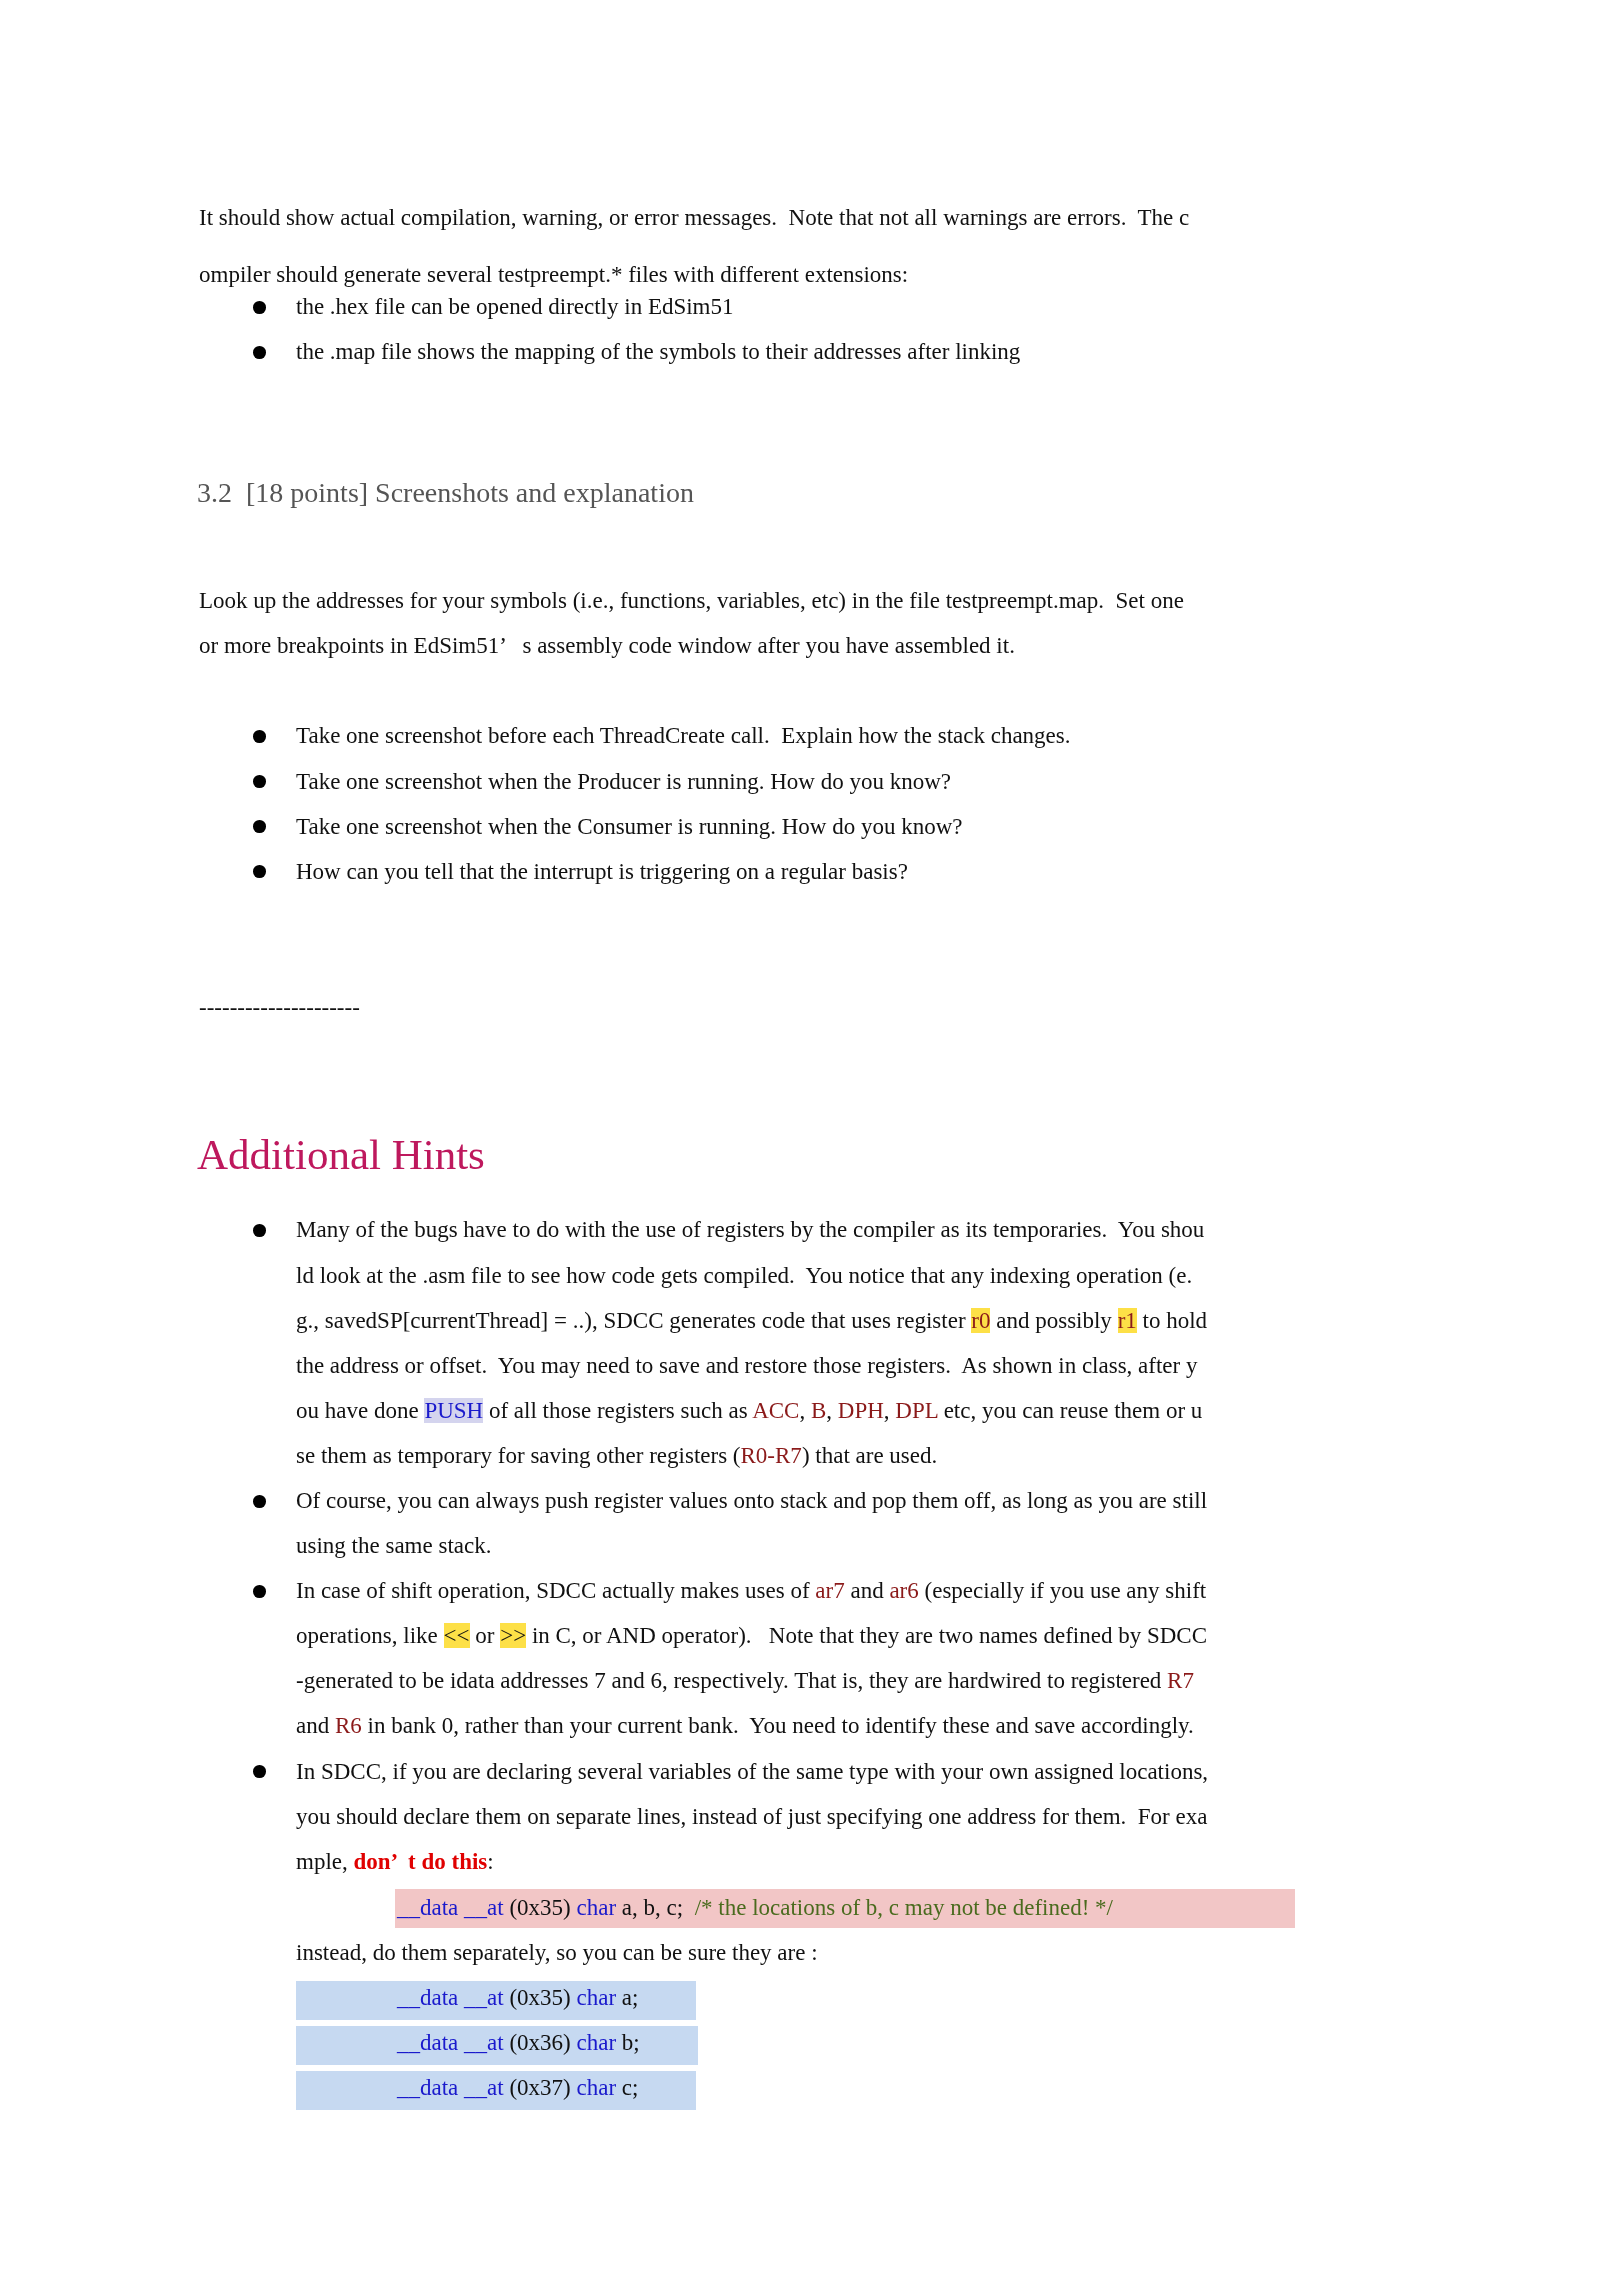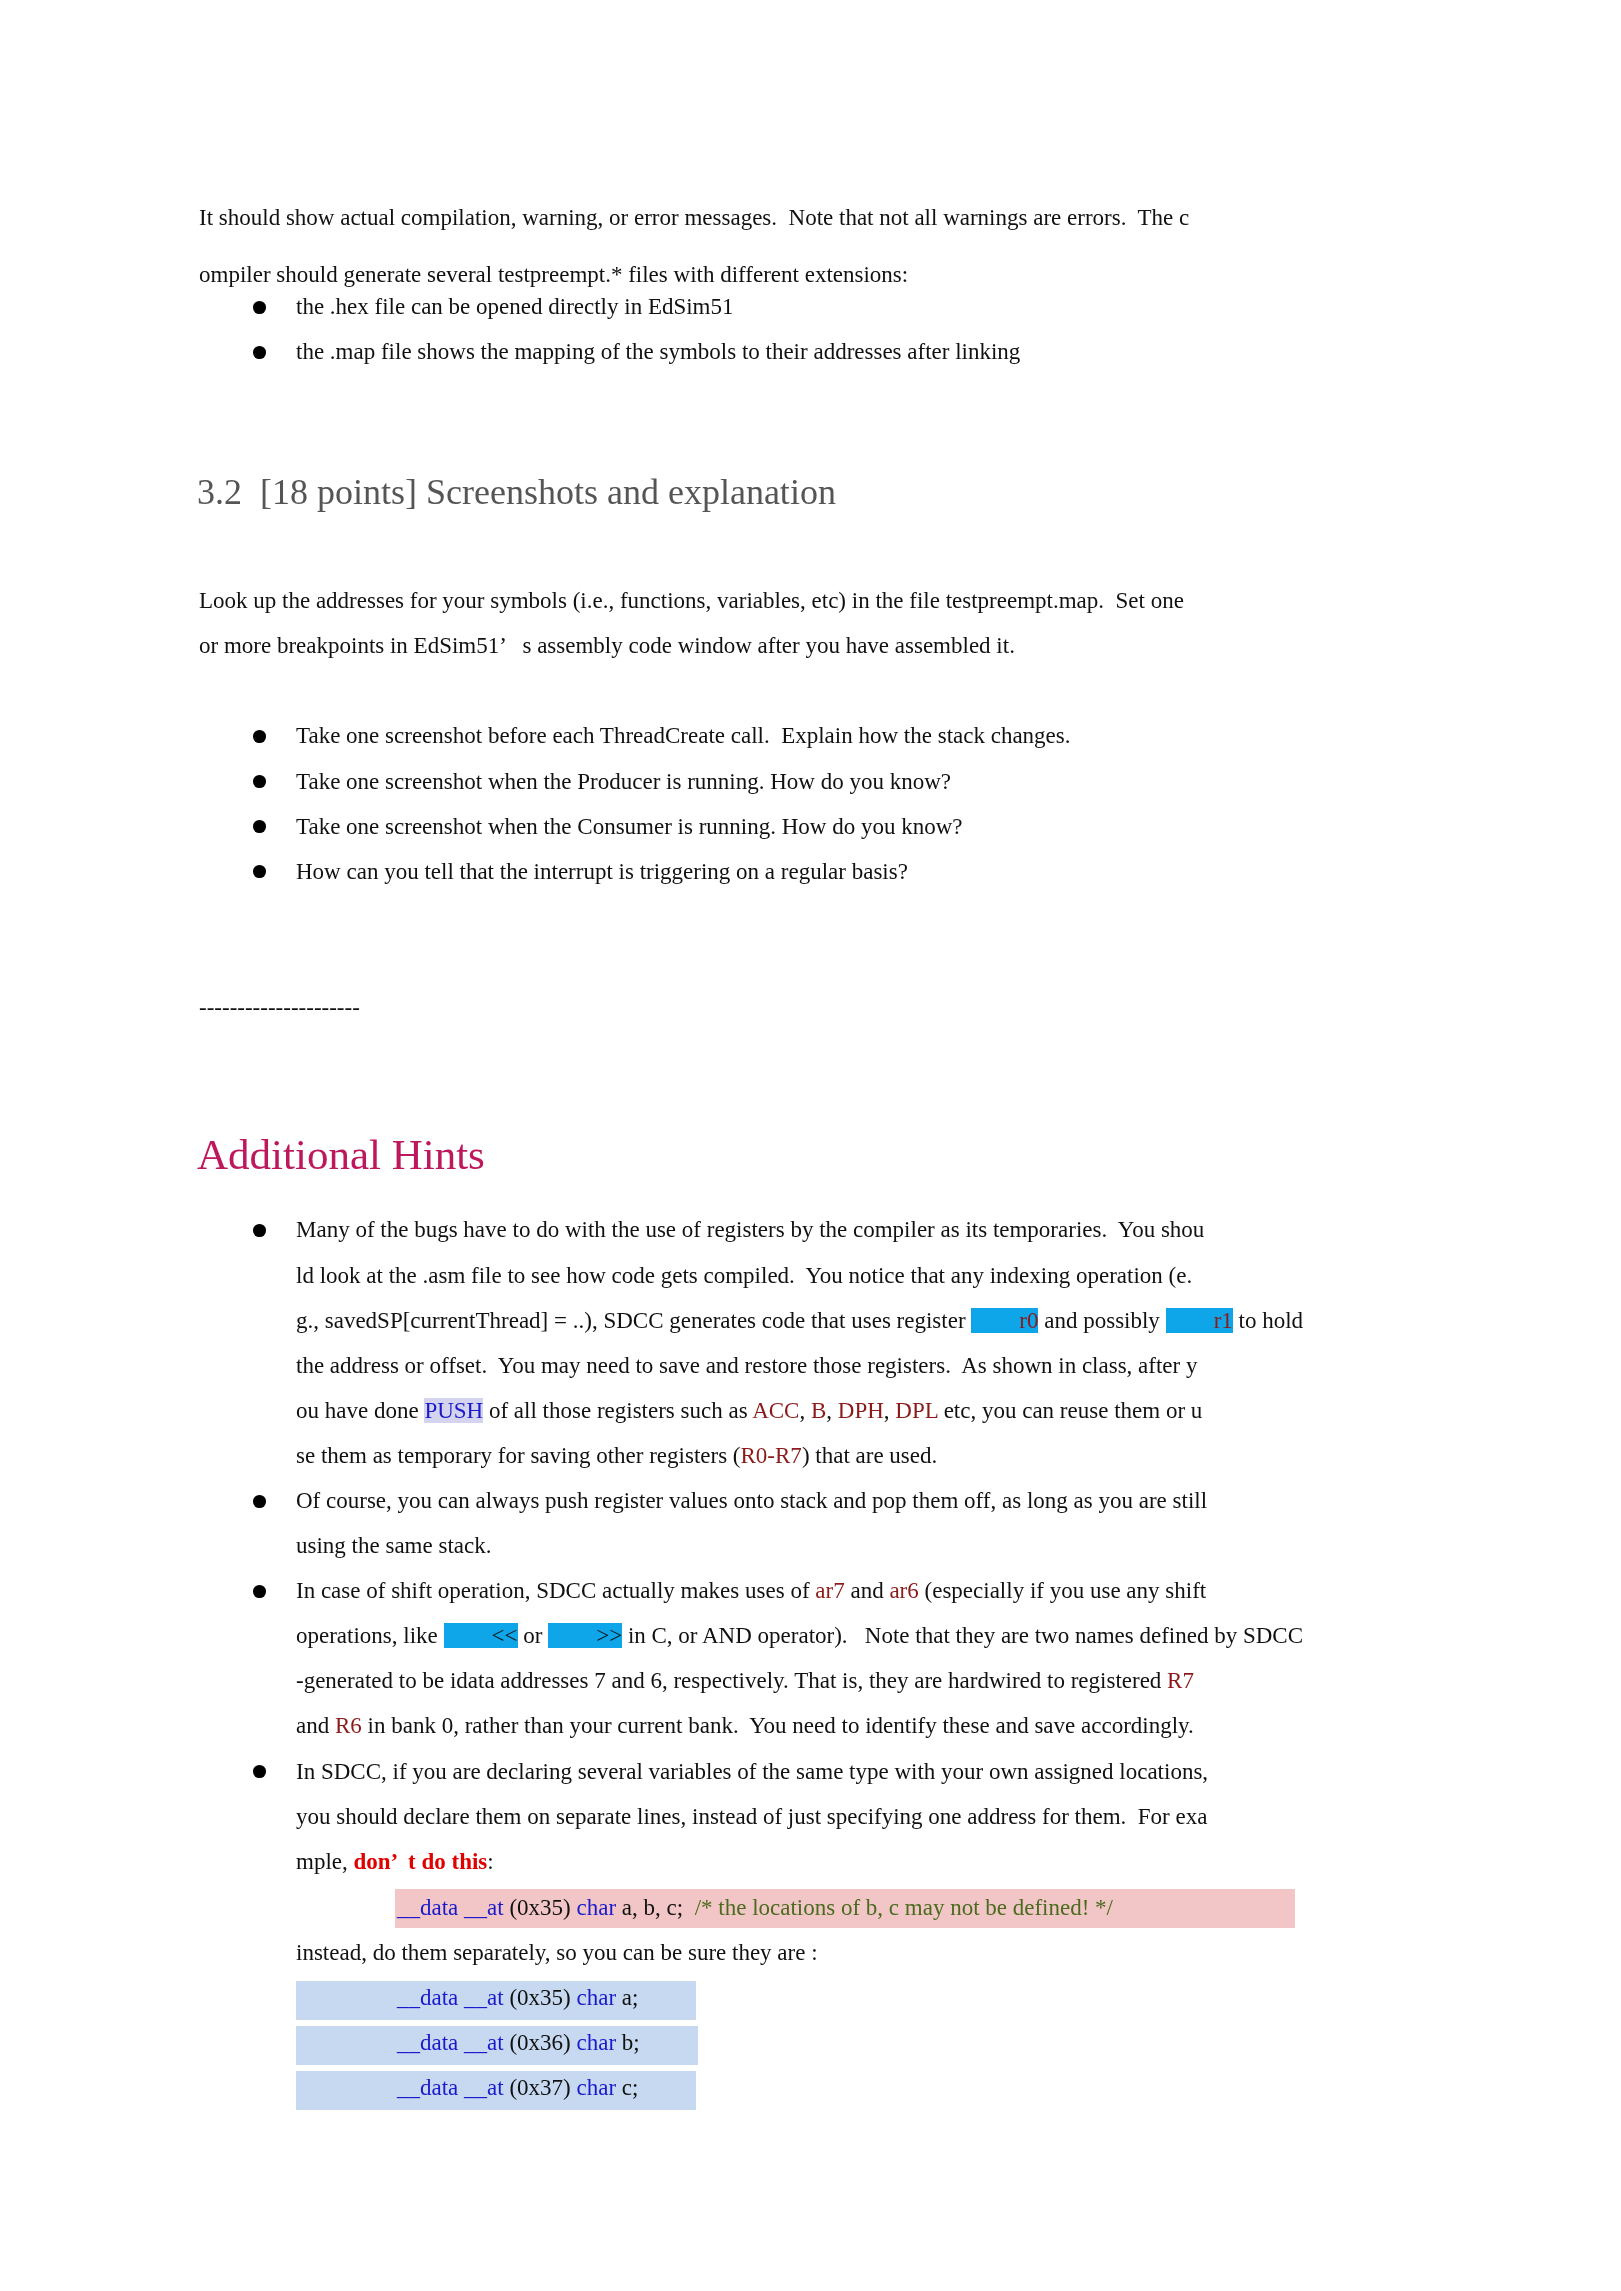--- a/index.html
+++ b/index.html
@@ -6,34 +6,34 @@
     body {
       width: 1621px; height: 2292px; position: relative; overflow: hidden;
       font-family: "Liberation Serif", "DejaVu Serif", serif;
       color: #111111;
     }
     .line {
       position: absolute; white-space: pre; font-size: 23px; line-height: 39px;
       height: 39px;
     }
     .heading2 {
-      position: absolute; white-space: pre; font-size: 36px; line-height: 47px;
+      position: absolute; white-space: pre; font-size: 28px; line-height: 47px;
       color: #555555;
     }
     .heading1 {
       position: absolute; white-space: pre; font-size: 43px; line-height: 55px;
       color: #be185d;
     }
     .bullet {
       position: absolute; width: 12.7px; height: 12.7px; border-radius: 50%;
       background: #000;
     }
     .reg { color: #8b1a1a; }
     .blue { color: #1a1acc; }
-    .hl { background: #0ea5e9; padding-left: 48px; }
+    .hl { background: #fde047; }
     .hl2 { background: #d4d4ee; }
     .green { color: #4a6b1e; }
     .red { color: #e00000; font-weight: bold; }
     .pinkbar { position: absolute; background: #f2c6c6; height: 39px; }
     .bluebar { position: absolute; background: #c6d9f1; height: 39px; }
   </style>
 </head>
 <body>
 
 <div class="line" style="left:199px;top:198px;">It should show actual compilation, warning, or error messages.  Note that not all warnings are errors.  The c</div>

